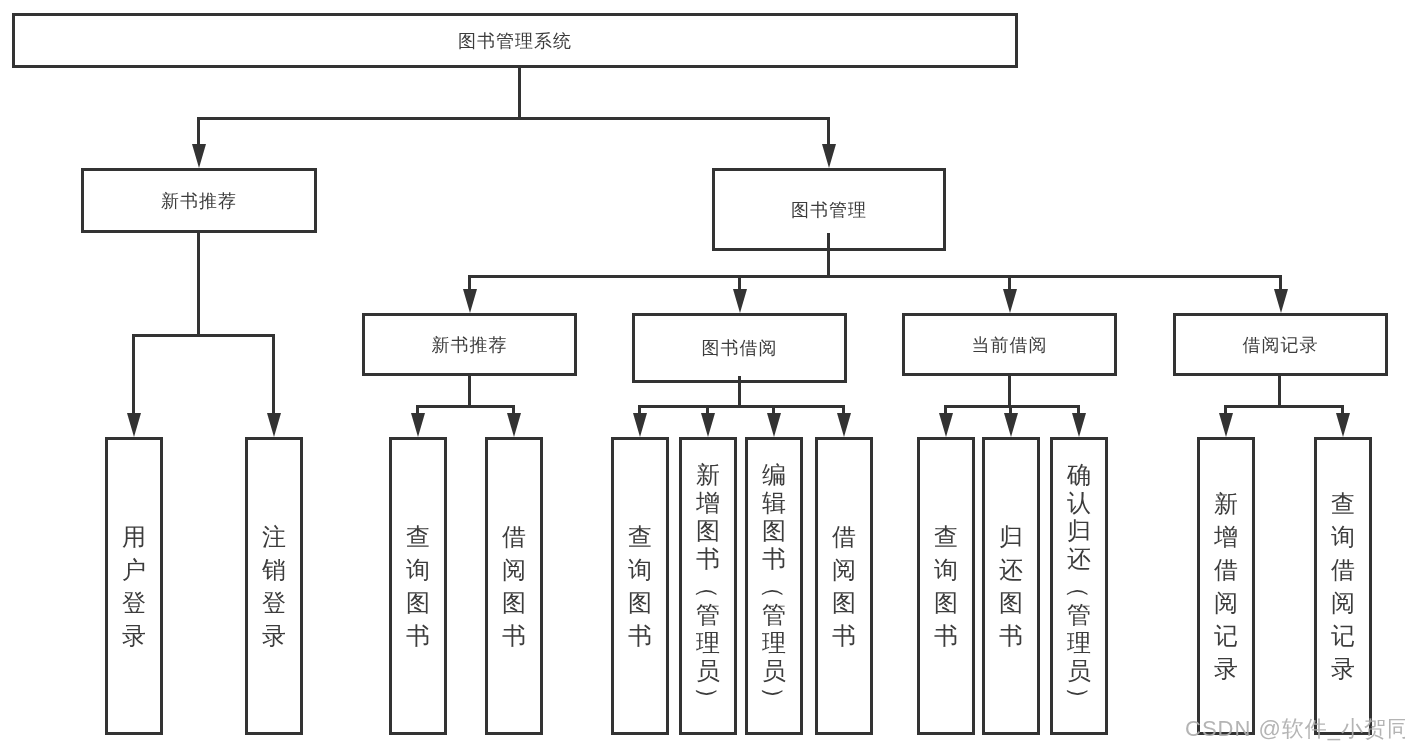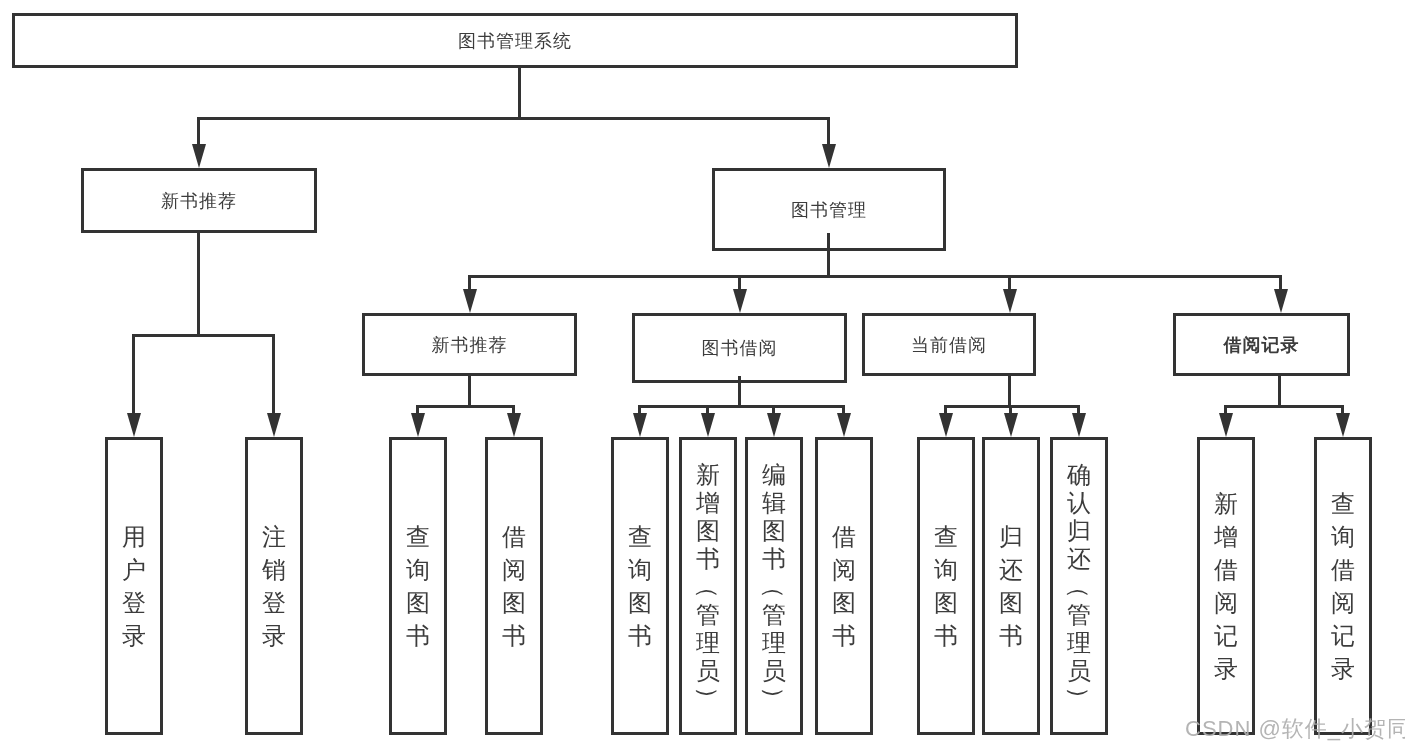--- a/index.html
+++ b/index.html
@@ -81,24 +81,24 @@
   <div class="arrow" style="left:1003px;top:289px;"></div>
   <div class="vline" style="left:1279px;top:275px;height:16px;"></div>
   <div class="arrow" style="left:1274px;top:289px;"></div>
 
   <div class="hbox" style="left:362px;top:313px;width:215px;height:63px;">
     <span>新书推荐</span>
   </div>
   <div class="hbox" style="left:632px;top:313px;width:215px;height:70px;">
     <span>图书借阅</span>
   </div>
-  <div class="hbox" style="left:862px;top:313px;width:174px;height:63px;">
+  <div class="hbox" style="left:902px;top:313px;width:215px;height:63px;">
     <span>当前借阅</span>
   </div>
-  <div class="hbox" style="left:1173px;top:313px;width:177px;height:63px;font-weight:bold;">
+  <div class="hbox" style="left:1173px;top:313px;width:215px;height:63px;">
     <span>借阅记录</span>
   </div>
 
   <div class="vline" style="left:468px;top:376px;height:31px;"></div>
   <div class="hline" style="left:416px;top:405px;width:99px;"></div>
   <div class="vline" style="left:416px;top:405px;height:10px;"></div>
   <div class="arrow" style="left:411px;top:413px;"></div>
   <div class="vline" style="left:512px;top:405px;height:10px;"></div>
   <div class="arrow" style="left:507px;top:413px;"></div>
 

